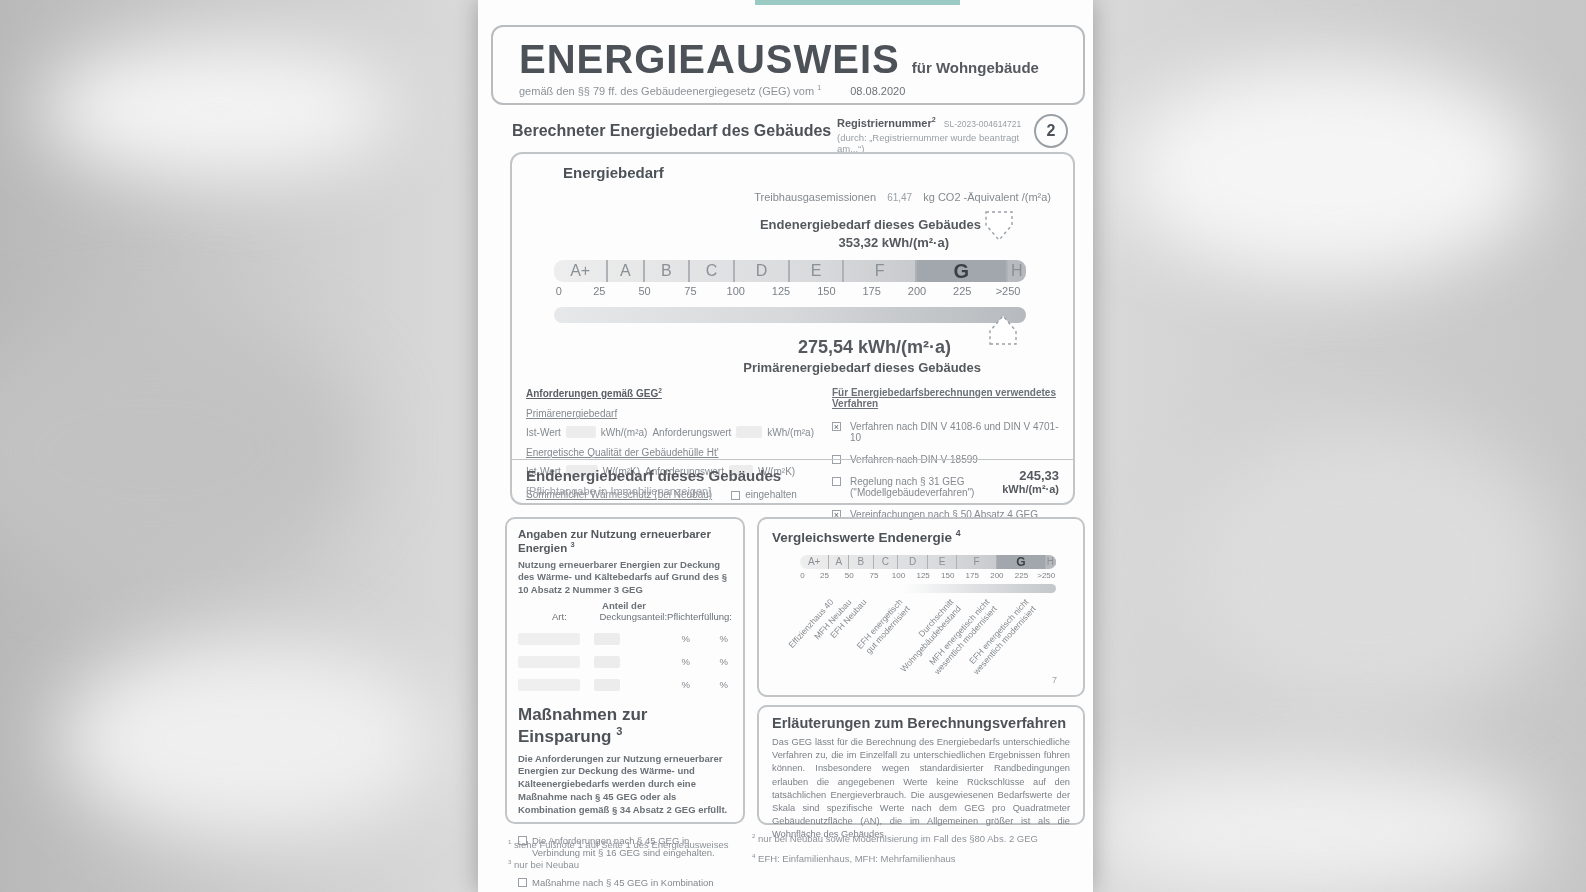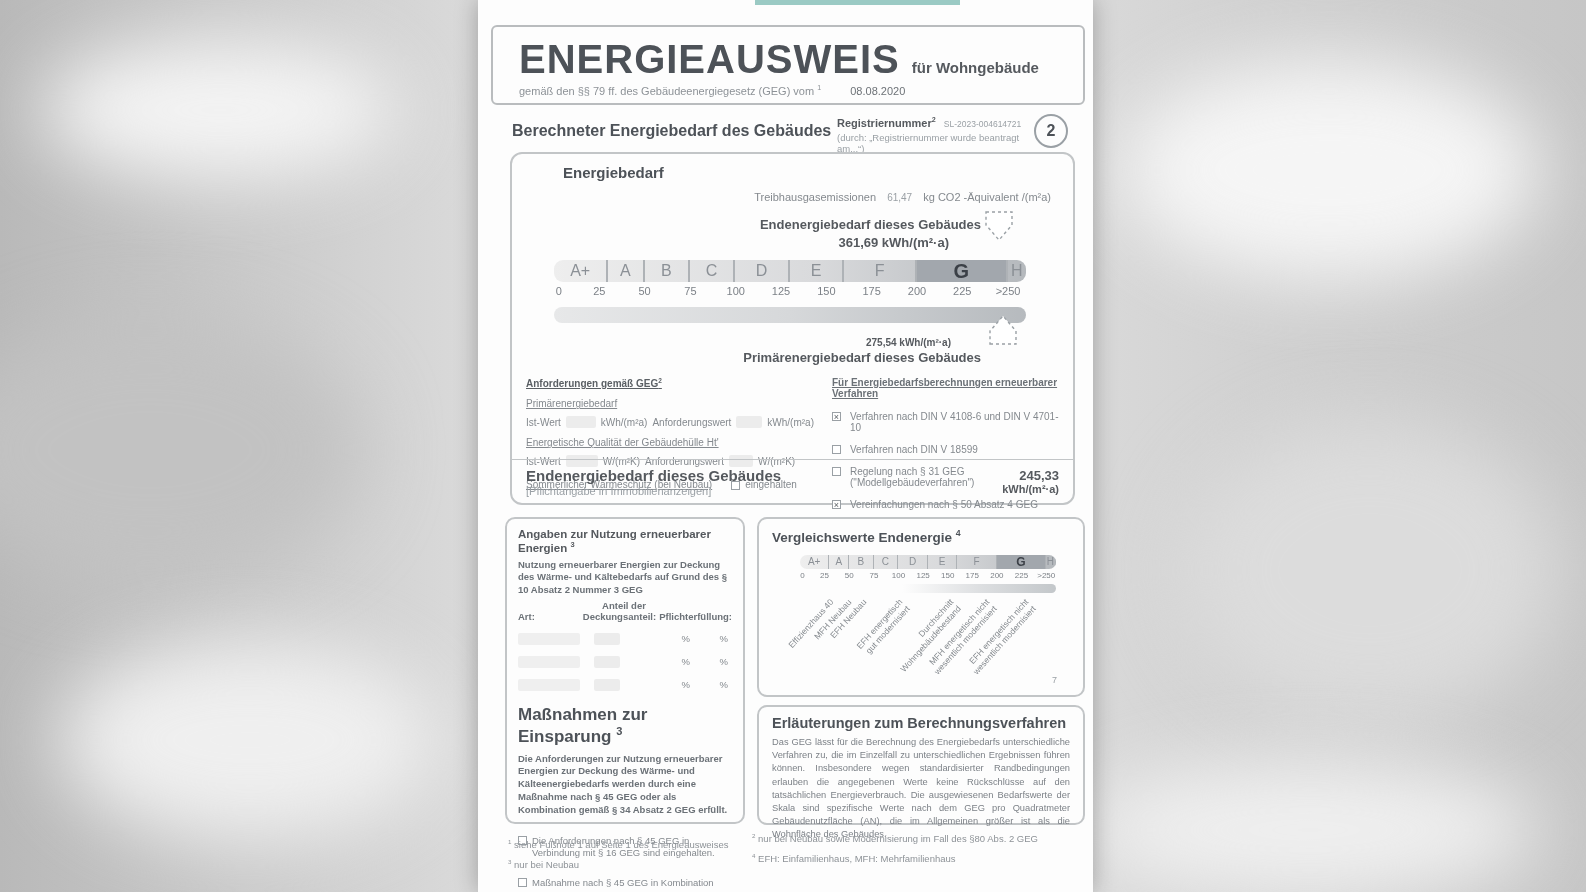--- a/index.html
+++ b/index.html
@@ -21,21 +21,21 @@
     position:absolute; left:478px; top:0; width:615px; height:892px;
     background:#fdfdfd; box-shadow:0 0 22px rgba(0,0,0,.28);
   }
   .top-accent { position:absolute; left:277px; top:0; width:205px; height:5px; background:#4aa096; opacity:.55; }
 
   sup { font-size:.65em; vertical-align:super; }
 
   
   .hdr-box {
     position:absolute; left:13px; top:25px; width:594px; height:80px;
-    border:2px solid #b9bcbe; border-radius:6px; padding:10px 24px 0 26px;
+    border:2px solid #b9bcbe; border-radius:12px; padding:10px 24px 0 26px;
   }
   .hdr-title-row { display:flex; align-items:baseline; gap:12px; }
   .hdr-title { font-size:40px; font-weight:bold; letter-spacing:1px; color:#4d5258; }
   .hdr-sub { font-size:15px; font-weight:bold; color:#55595e; }
   .hdr-law { font-size:11px; color:#8d9297; margin-top:2px; }
   .hdr-law .date { color:#6d7277; margin-left:26px; }
 
   .sec-row { position:absolute; left:34px; top:112px; width:558px; display:flex; }
   .sec-title { font-size:16px; font-weight:bold; color:#4d5258; margin-top:10px; width:325px; }
   .reg-block { font-size:9.5px; width:185px; margin-top:4px; }
@@ -67,21 +67,21 @@
   .cell { display:flex; align-items:center; justify-content:center;
           font-size:16px; color:#8b9096; border-right:2px solid #aeb2b6; }
   .cell:last-child { border-right:none; }
   .cell.hl { background:#a2a7ad; color:#3b4047; font-weight:bold; font-size:20px; }
   .ticks { position:relative; height:15px; font-size:11px; color:#7c8187; margin-top:3px; }
   .ticks span { position:absolute; transform:translateX(-50%); white-space:nowrap; }
   .bar2 { height:16px; border-radius:8px; margin-top:7px;
           background:linear-gradient(to right,#e7e8e9,#d6d8da 50%,#b6babe); }
   .marker { position:absolute; }
 
-  .pri-value { text-align:right; font-size:10px; font-weight:bold; color:#55595e; margin-top:14px; padding-right:108px; }
+  .pri-value { text-align:right; font-size:18px; font-weight:bold; color:#55595e; margin-top:14px; padding-right:108px; }
   .pri-label { text-align:right; font-size:13px; font-weight:bold; color:#55595e; margin-top:2px; padding-right:78px; }
 
   .req-cols { display:flex; margin-top:12px; gap:18px; }
   .req-left { width:288px; font-size:10px; }
   .req-right { width:240px; font-size:10px; }
   .u { text-decoration:underline; }
   .req-title { font-weight:bold; color:#5a5f64; }
   .req-sub { margin-top:9px; color:#84898e; }
   .req-row { display:flex; align-items:flex-end; gap:5px; margin-top:7px; color:#84898e; flex-wrap:nowrap; white-space:nowrap; }
   .ph { display:inline-block; height:12px; background:#ececec; border-radius:2px; }
@@ -102,21 +102,21 @@
   .enf-unit { font-size:11px; font-weight:bold; color:#55595e; }
 
   
   .ren-box {
     position:absolute; left:27px; top:517px; width:240px; height:307px;
     border:2px solid #c2c5c7; border-radius:10px; padding:9px 11px; font-size:9.5px;
   }
   .ren-title { font-size:11.5px; font-weight:bold; color:#55595e; }
   .ren-para { font-weight:bold; color:#6b7177; margin-top:5px; line-height:1.3; }
   .ren-head2 { text-align:center; font-weight:bold; color:#6b7177; margin-top:4px; padding-right:2px; }
-  .ren-headrow { display:flex; font-weight:bold; color:#6b7177; }
+  .ren-headrow { display:flex; font-weight:normal; color:#6b7177;margin-left:34px; }
   .ren-headrow .h-art { width:78px; }
   .ren-headrow .h-deck { width:92px; }
   .ren-headrow .h-ant { flex:1; text-align:right; }
   .ren-row { display:flex; align-items:center; margin-top:11px; }
   .ren-row .ph-a { width:62px; margin-right:14px; background:#efefef; }
   .ren-row .pc1 { width:70px; text-align:right; color:#84898e; }
   .ren-row .pc2 { flex:1; text-align:right; color:#84898e; padding-right:4px; }
   .mas-title { font-size:17px; font-weight:bold; color:#4d5258; margin-top:14px; }
   .mas-para { font-weight:bold; color:#6b7177; margin-top:6px; line-height:1.35; }
   .mas-opt { display:flex; gap:5px; margin-top:18px; color:#84898e; line-height:1.3;justify-content:space-between; }
@@ -197,21 +197,21 @@
     <div class="en-inner">
       <div class="en-title">Energiebedarf</div>
 
       <div class="ghg-line">
         <span>Treibhausgasemissionen</span>
         <span class="v">61,47</span>
         <span>kg CO2 -Äquivalent /(m²a)</span>
       </div>
 
       <div class="end-label">Endenergiebedarf dieses Gebäudes</div>
-      <div class="end-value">361,69  kWh/(m²·a)</div>
+      <div class="end-value">353,32  kWh/(m²·a)</div>
 
       <svg class="marker" style="left:472px; top:56px;" width="30" height="32">
         <polygon points="2,2 28,2 28,15 15,30 2,15" fill="#ffffff" stroke="#9aa0a5" stroke-width="1.4" stroke-dasharray="3,3"></polygon>
       </svg>
 
       <div class="scale-wrap">
         <div class="bar">
           <div class="cell" style="width:11.5%">A+</div>
           <div class="cell" style="width:7.7%">A</div>
           <div class="cell" style="width:9.6%">B</div>
@@ -266,21 +266,21 @@
             <span class="ph" style="width:24px"></span>
             <span>W/(m²K)</span>
           </div>
           <div class="req-row" style="margin-top:12px">
             <span class="u">Sommerlicher Wärmeschutz (bei Neubau)</span>
             <span class="cb" style="margin-left:14px"></span>
             <span>eingehalten</span>
           </div>
         </div>
         <div class="req-right">
-          <div class="req-title u" style="margin-bottom:12px">Für Energiebedarfsberechnungen erneuerbarer Verfahren</div>
+          <div class="req-title u" style="margin-bottom:12px">Für Energiebedarfsberechnungen verwendetes Verfahren</div>
           <div class="opt">
             <span class="cb">×</span>
             <span>Verfahren nach DIN V 4108-6 und DIN V 4701-10</span>
           </div>
           <div class="opt">
             <span class="cb"></span>
             <span>Verfahren nach DIN V 18599</span>
           </div>
           <div class="opt">
             <span class="cb"></span>

